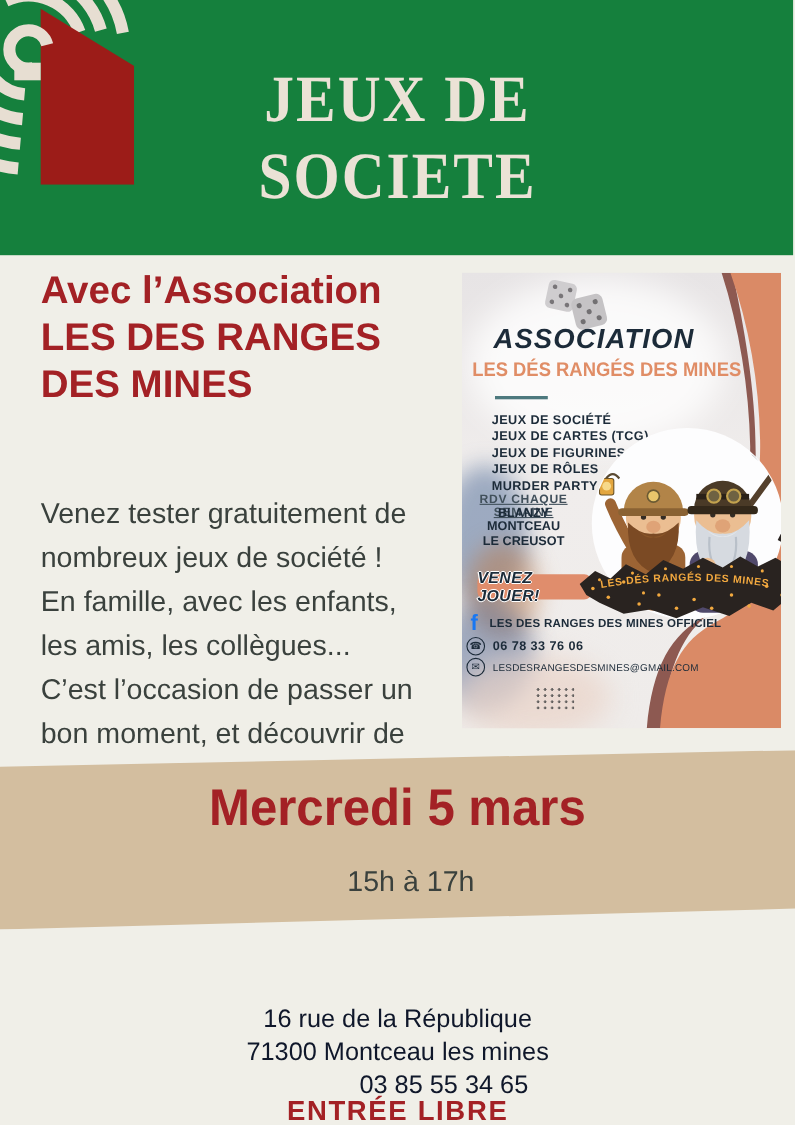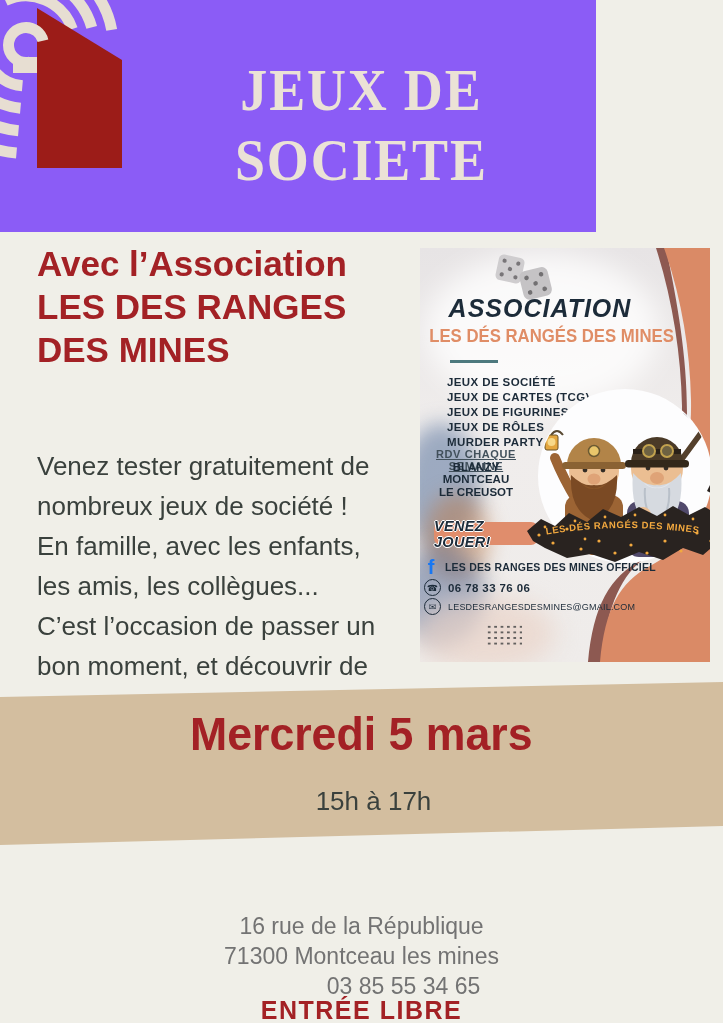--- a/index.html
+++ b/index.html
@@ -1,20 +1,20 @@
 <!DOCTYPE html>
 <html><head>
 <meta charset="utf-8">
 <style>
   html,body{margin:0;padding:0;}
   .page{position:relative;width:723px;height:1023px;background:#F0EFE8;overflow:hidden;
         font-family:"Liberation Sans","DejaVu Sans",sans-serif;}
 
   
-  .header{position:absolute;left:0;top:0;width:596px;height:232px;background:#8b5cf6;text-decoration:underline;}
+  .header{position:absolute;left:0;top:0;width:721px;height:232px;background:#15803d;text-decoration:underline;}
   .logo{position:absolute;left:0;top:0;}
   .header-title{position:absolute;left:0;top:55px;width:723px;text-align:center;color:#EBE2D6;}
   .condense{display:inline-block;transform:scaleX(.9);transform-origin:50% 50%;white-space:pre-line;}
   .header-title .condense{font-family:"Liberation Serif","DejaVu Serif",serif;font-weight:bold;
         font-size:60px;line-height:70px;letter-spacing:2px;}
 
   
   .intro-heading{position:absolute;left:37px;top:242px;width:400px;color:#A32125;
         font-weight:bold;font-size:35px;line-height:43px;white-space:pre-line;}
   .intro-body{position:absolute;left:37px;top:410px;width:400px;color:#3A413D;
@@ -68,21 +68,21 @@
   .band{position:absolute;left:0;top:0;width:723px;height:1023px;background:#D3BE9F;
         clip-path:polygon(0 697px,723px 682px,723px 826px,0 845px);}
   .date{position:absolute;left:0;top:706px;width:723px;text-align:center;color:#A32125;}
   .date .condense{font-weight:bold;font-size:47px;transform:scaleX(.95);}
   .time{position:absolute;left:0;top:786px;width:723px;text-align:center;color:#3A413D;font-size:26px;margin-left:12px;}
 
   
   .venue{position:absolute;left:0;top:858px;width:723px;text-align:center;color:#A32125;}
   .venue .condense{font-family:"Liberation Serif","DejaVu Serif",serif;font-weight:bold;
         font-size:36px;transform:scaleX(.85);letter-spacing:.5px;}
-  .addr{position:absolute;left:0;width:723px;text-align:center;color:#737373;font-size:23px;}
+  .addr{position:absolute;left:0;width:723px;text-align:center;color:#0f172a;font-size:23px;}
   .a1{top:913px;} .a2{top:943px;} .a3{top:973px;padding-left:42px;}
   .note{position:absolute;left:0;top:996px;width:723px;text-align:center;color:#A32125;
         font-weight:bold;font-size:25px;letter-spacing:1.5px;}
 </style>
 </head>
 <body>
 
 <div class="page">
 
   <div class="header">

